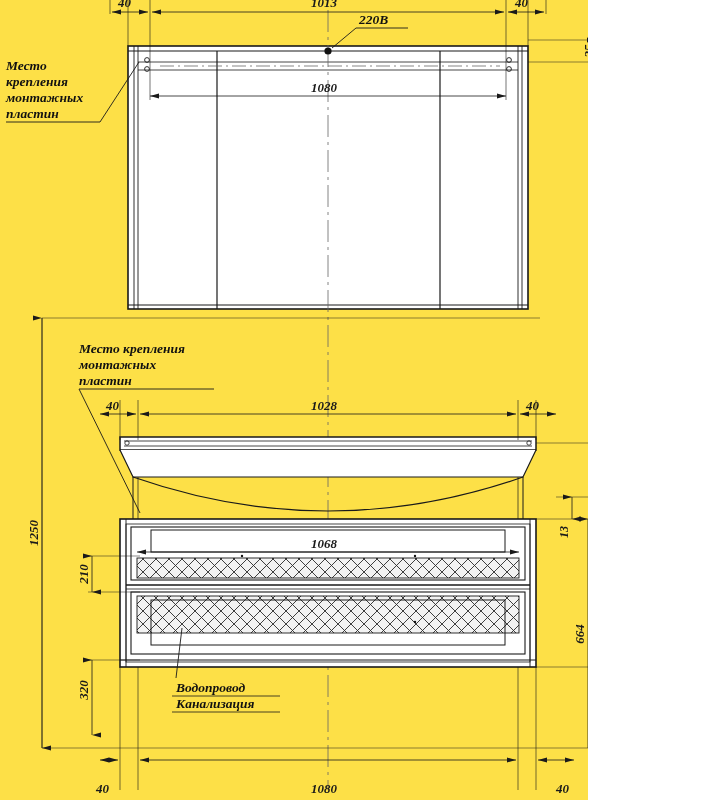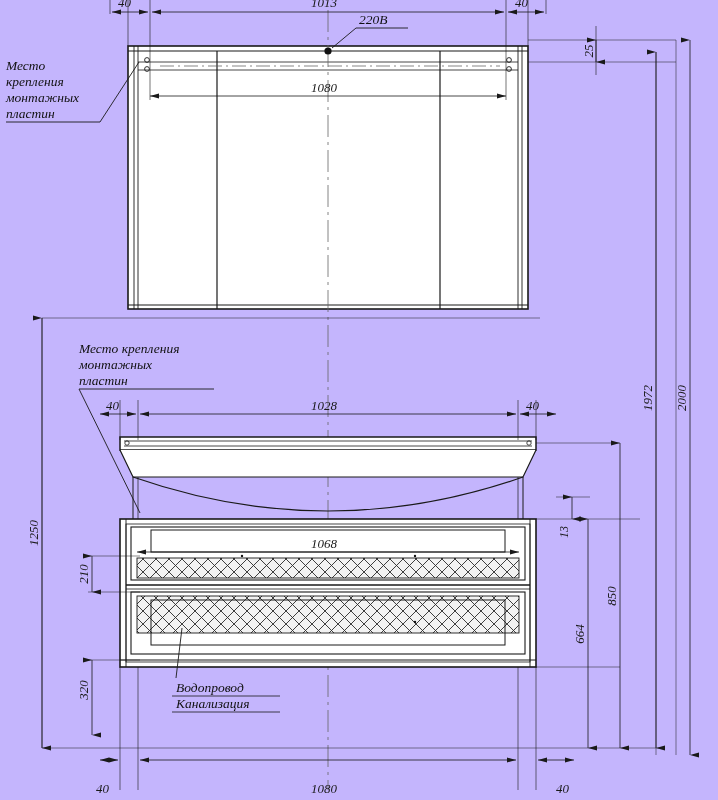--- a/index.html
+++ b/index.html
@@ -2,24 +2,25 @@
 <html><head>
 <meta charset="utf-8">
 <style>
   html,body{margin:0;padding:0;background:#fff;}
   body{
     font-family:"Liberation Sans", sans-serif;
     -webkit-font-smoothing:antialiased;
   }
   #sheet{
     position:relative;
-    width:718px;
+    width:588px;
     height:800px;
-    background:#c4b5fd;
+    background:#fde047;
     overflow:hidden;
+    font-weight:bold;
   }
   #sheet svg{position:absolute;top:0;left:0;}
   .dim-txt{
     font-family:"Liberation Serif", serif;
     font-style:italic;
     font-size:13px;
     fill:#1a1a1a;
   }
   .dim-txt-sm{
     font-family:"Liberation Serif", serif;

